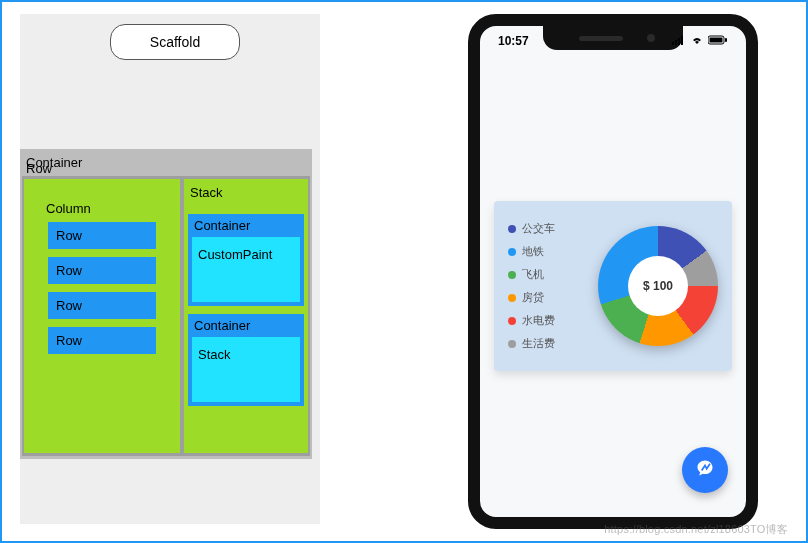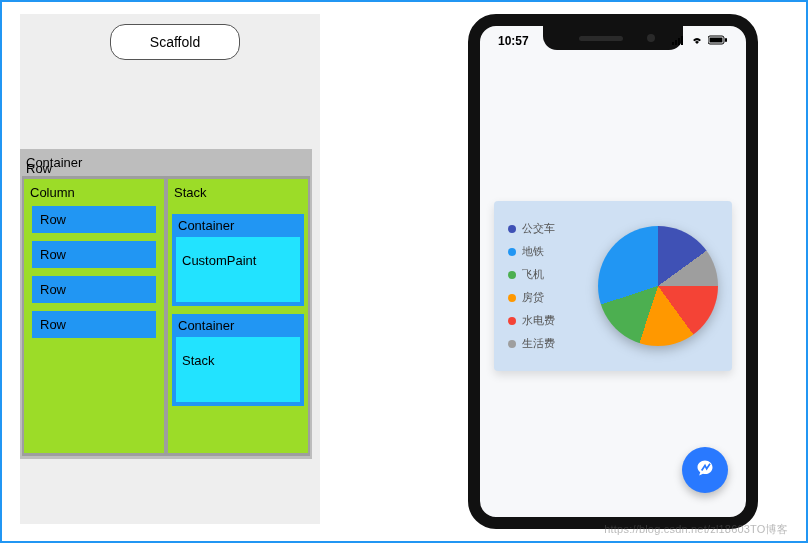--- a/index.html
+++ b/index.html
@@ -43,21 +43,21 @@
     display: flex; gap: 4px;
     height: 280px;
   }
   .col-panel {
     flex: 1;
     background: #8bc34a9c;
     background: #9ccc65;
     background: #aed581;
     background: #a5d62b;
     background: #9cdc28;
-    padding: 4px;
+    padding: 20px;
   }
   .col-panel .label, .stack-panel .label { font-size:13px; padding:2px 2px 6px 2px; }
   .col-list { padding: 0 4px; }
   .blue-row {
     background: #2196f3;
     color: #000;
     padding: 6px 8px;
     margin-bottom: 8px;
     font-size: 13px;
   }
@@ -67,21 +67,21 @@
     padding: 4px;
     display: flex; flex-direction: column; gap: 8px;
   }
   .stack-container {
     background: #2196f3;
     padding: 4px;
   }
   .inner-box {
     background: #00e5ff;
     background: #22e3ff;
-    padding: 16px 6px;
+    padding: 10px 6px;
     margin-top: 4px;
     font-size: 13px;
     height: 65px;
   }
 
   
   .phone {
     width: 290px; height: 515px;
     border: 12px solid #111;
     border-radius: 28px;
@@ -228,20 +228,21 @@
           <span>水电费</span>
         </div>
       <div class="legend-item">
           <span class="dot" style="background:#9e9e9e"></span>
           <span>生活费</span>
         </div>
     </div>
 
     <div class="donut-wrap">
       <div class="donut" style="background: conic-gradient(#3f51b5 0 54deg, #9e9e9e 54deg 90deg, #f44336 90deg 144deg, #ff9800 144deg 198deg, #4caf50 198deg 252deg, #2196f3 252deg 360deg);"></div>
+      <div class="donut-hole">$ 100</div>
     </div>
   </div>
 
   <div class="fab">
     <span>
       <svg width="20" height="20" viewBox="0 0 24 24">
           <path fill="#fff" d="M12 3C7 3 3 6.6 3 11c0 2.4 1.3 4.6 3.3 6L5 21l4.6-2c.8.2 1.6.3 2.4.3 5 0 9-3.6 9-8S17 3 12 3z"></path>
           <polyline points="8,15 12,9 14,13 18,7" fill="none" stroke="#2979ff" stroke-width="2"></polyline>
         </svg>
     </span>

